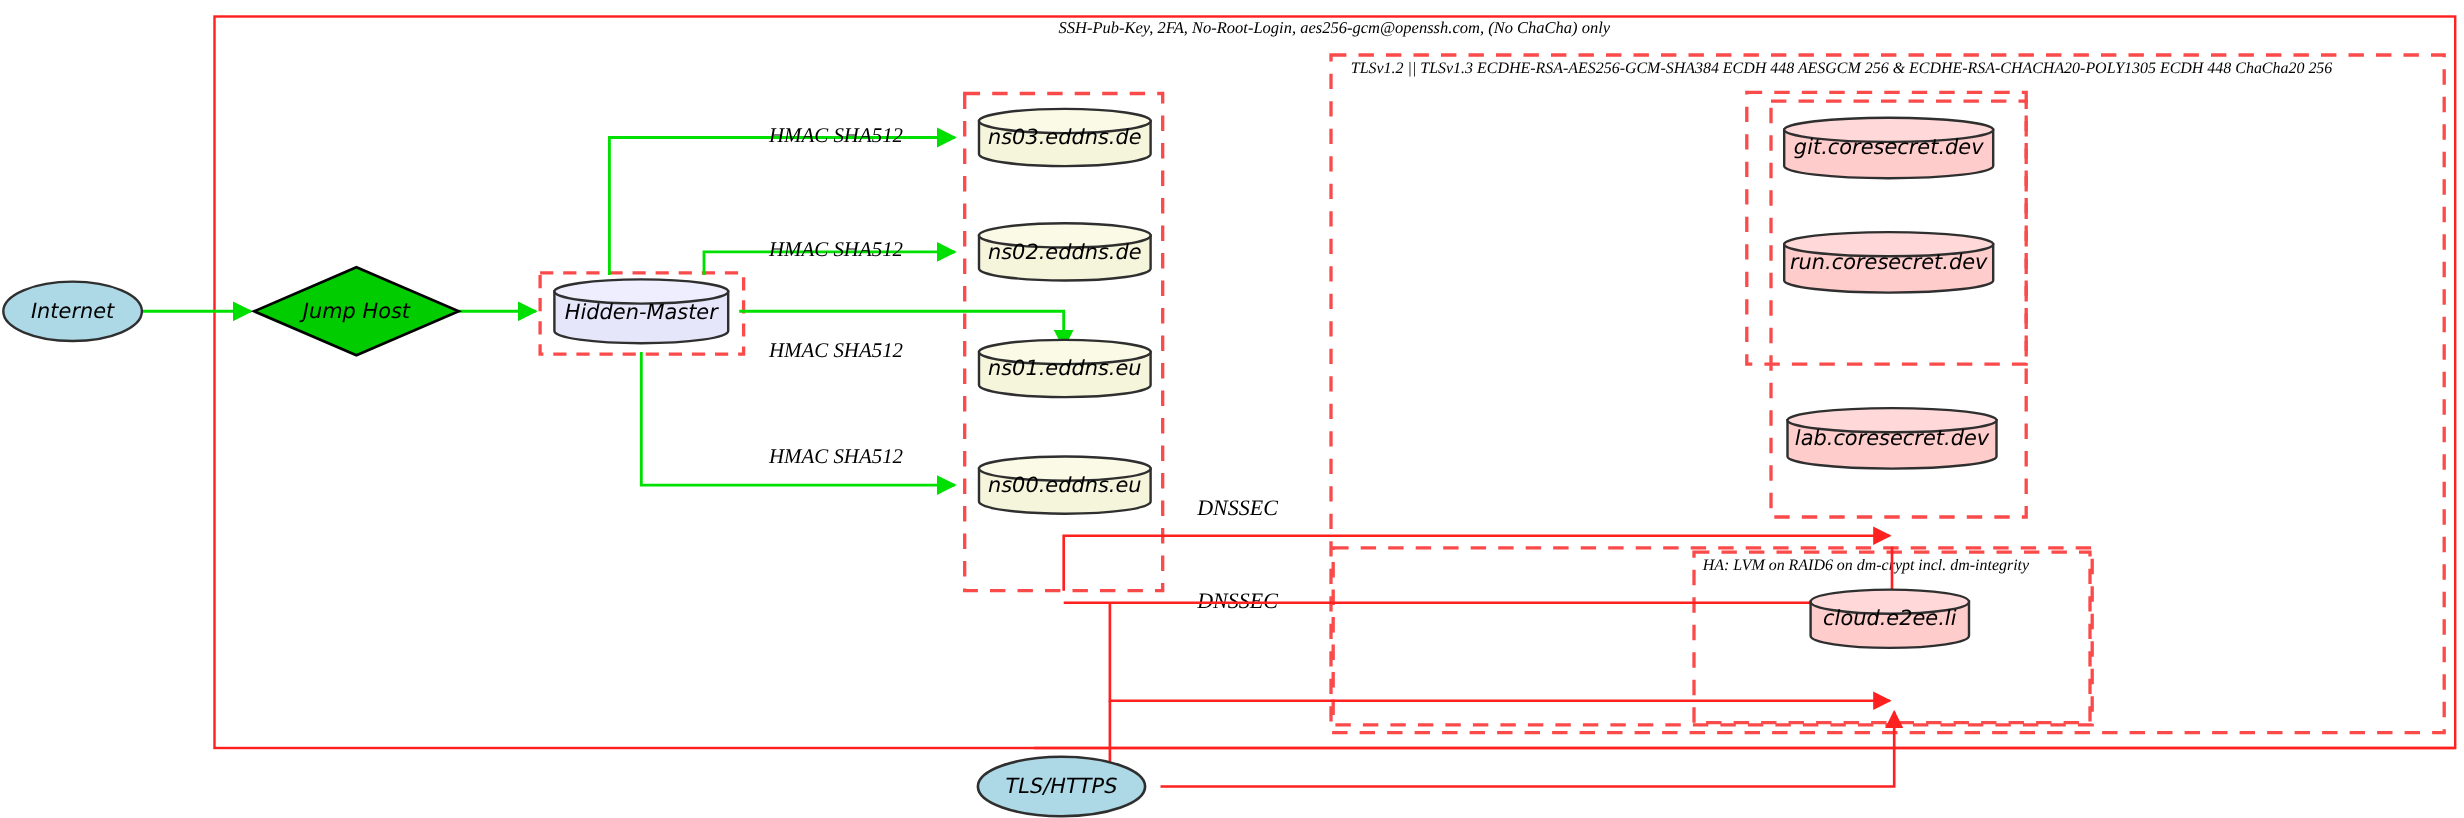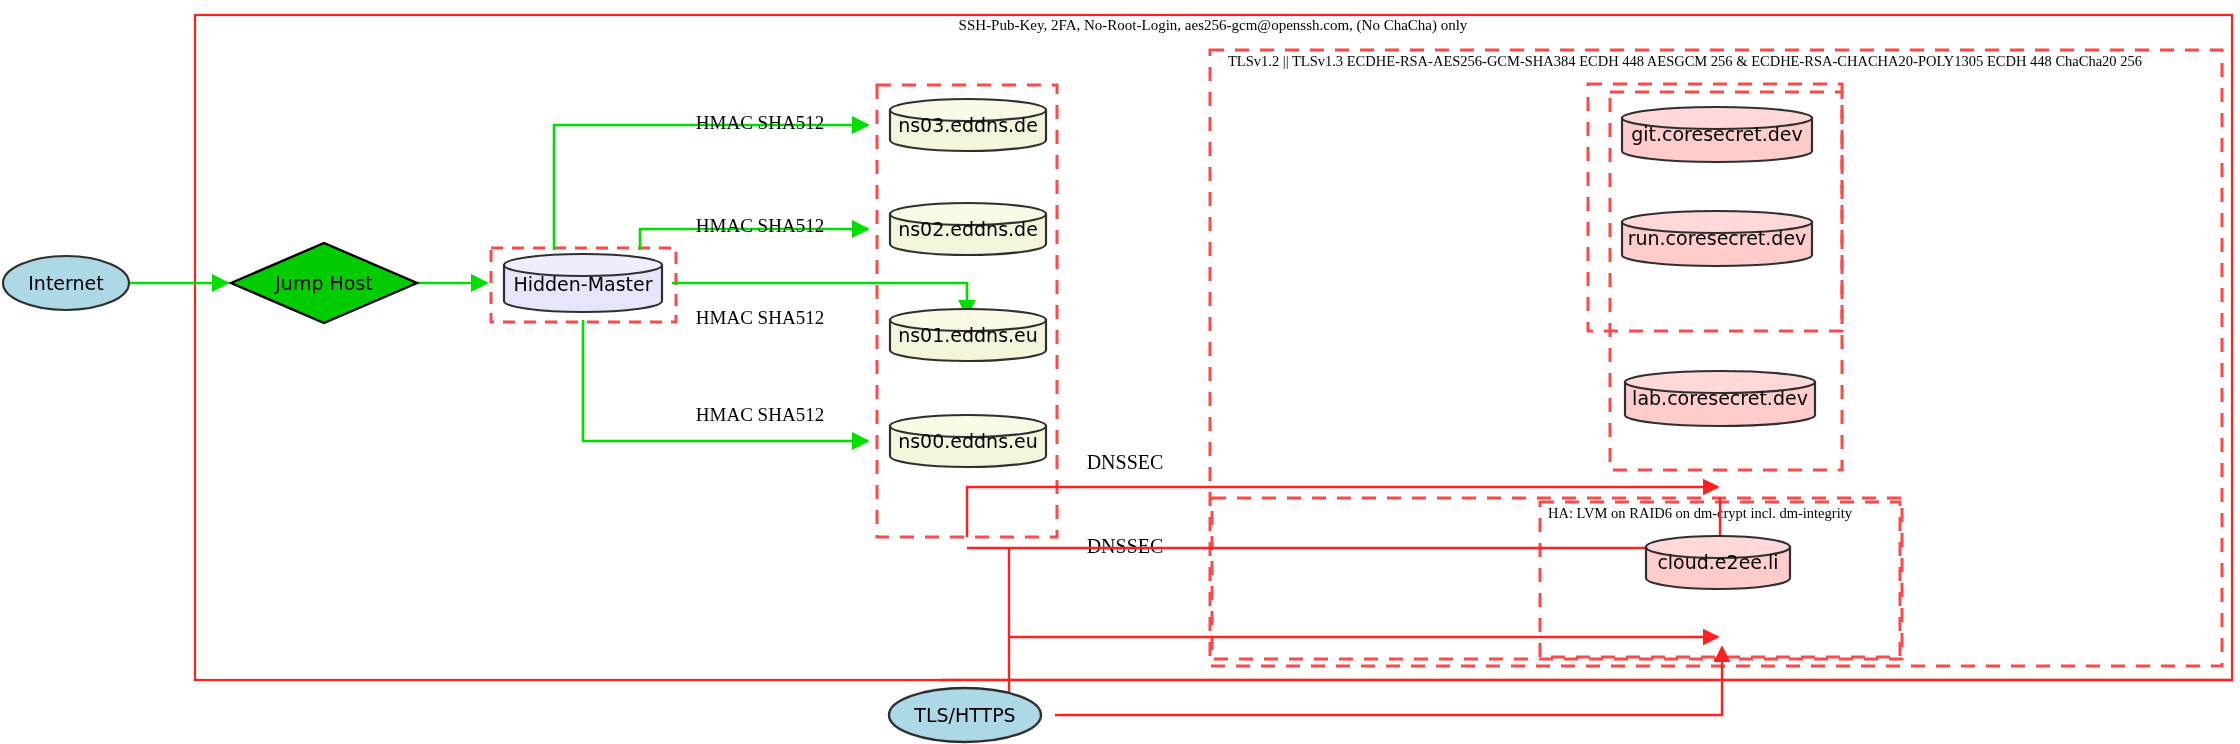--- a/index.html
+++ b/index.html
@@ -3,20 +3,21 @@
 <meta charset="utf-8">
 <style>
   html,body{margin:0;padding:0;background:#ffffff;}
   #stage{
     position:relative;
     width:2240px;
     height:744px;
     background:#ffffff;
     font-family:"Liberation Sans", sans-serif;
     overflow:hidden;
+    font-style:italic;
   }
   svg#diagram{position:absolute;left:0;top:0;width:2240px;height:744px;}
   .serif-label{font-family:"Liberation Serif", serif;fill:#000000;}
   .node-label{font-family:"DejaVu Sans", sans-serif;fill:#000000;}
   text{dominant-baseline:middle;}
 </style>
 </head>
 <body>
 
 <div id="stage">

